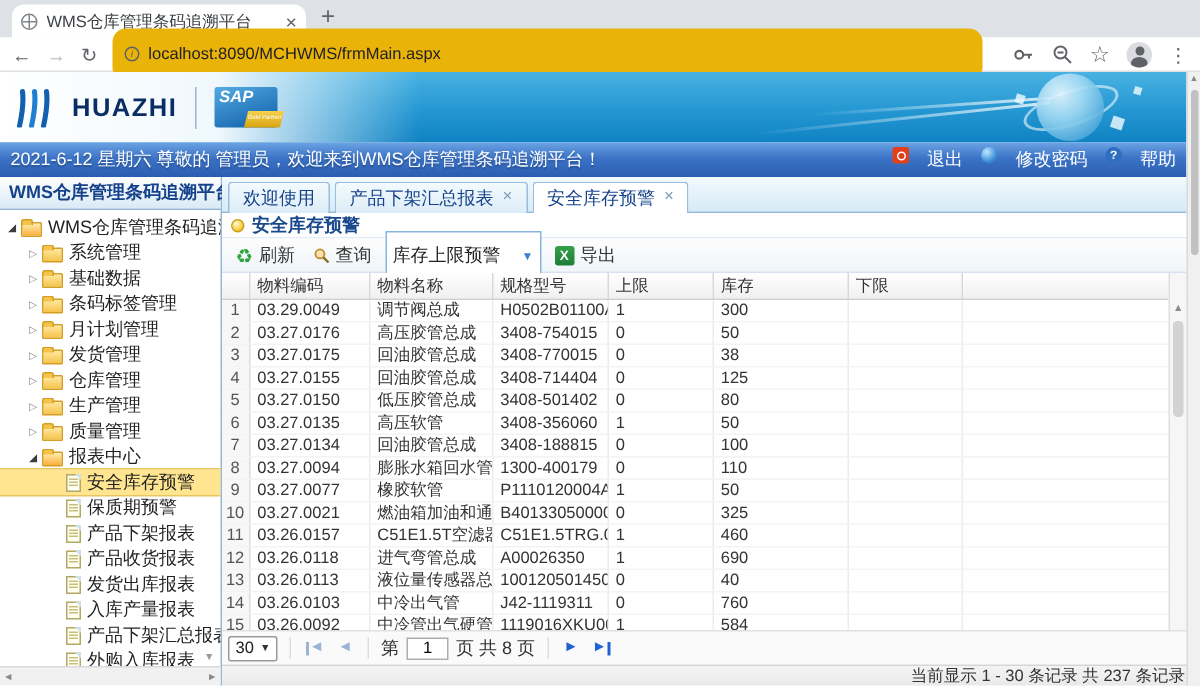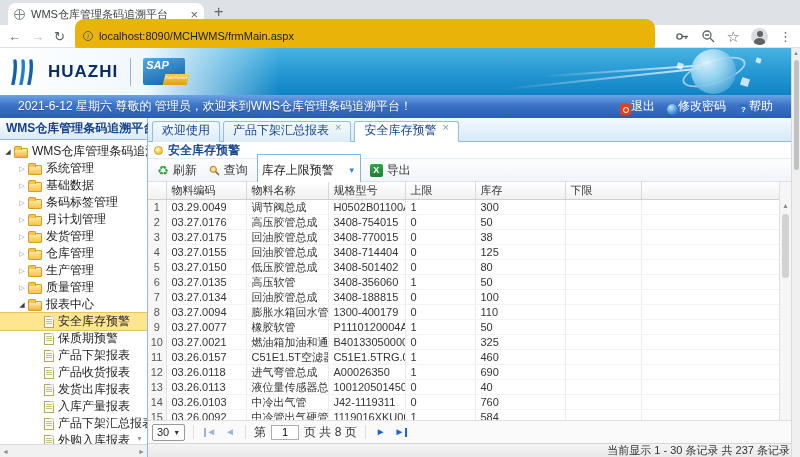--- a/index.html
+++ b/index.html
@@ -46,24 +46,24 @@
   .globe-ring { position:absolute; right:44px; top:12px; width:66px; height:24px; border:2px solid rgba(255,255,255,.55);
     border-radius:50%; transform:rotate(-18deg); }
   .swoosh { position:absolute; right:90px; top:22px; width:160px; height:1.5px;
     background:linear-gradient(90deg,rgba(255,255,255,0),rgba(255,255,255,.8)); transform:rotate(-4deg); }
   .swoosh.s2 { top:30px; width:200px; transform:rotate(-6deg); }
   .cube { position:absolute; width:6px; height:6px; background:#e6f4fc; opacity:.85; transform:rotate(18deg); }
 
   
   .welcome { position:absolute; top:95px; left:0; right:9px; height:23px;
     background:linear-gradient(180deg,#6ba3e4 0%,#3c73c6 45%,#2a5db1 100%);
-    display:flex; align-items:center; color:#fff; padding:0 18px; }
+    display:flex; align-items:center; color:#fff; padding:0 7px; }
   .welcome-msg { font-size:12px; text-shadow:0 1px 1px rgba(0,0,0,.25); }
   .welcome-right { margin-left:auto; display:flex; align-items:center; gap:12px; }
-  .wlink { display:flex; align-items:flex-end; gap:0; cursor:pointer; font-size:12px; }
+  .wlink { display:flex; align-items:flex-start; gap:12px; cursor:pointer; font-size:12px; }
   .ic-logout { width:11px; height:11px; background:#e2401c; border-radius:2px; position:relative; }
   .ic-logout::before { content:''; position:absolute; left:2.5px; top:2.5px; width:4px; height:4px; border:1.5px solid #fff; border-radius:50%; }
   .ic-passwd { width:11px; height:11px; border-radius:50%; background:radial-gradient(circle at 35% 30%,#bfe9ff 0%,#3f90d8 60%,#1b5fae 100%); }
   .ic-help { width:11px; height:11px; border-radius:50%; background:#2f6fc1; color:#fff; font-size:8px; font-weight:bold; text-align:center; line-height:11px; }
 
   
   .main { position:absolute; top:118px; left:0; right:0; bottom:0; display:flex; }
 
   
   .sidebar { width:148px; flex:none; border-right:1px solid #95b8d7; display:flex; flex-direction:column; background:#fff; position:relative; }
@@ -90,22 +90,22 @@
   .tree-scroll-up { position:absolute; right:4px; top:6px; font-size:7px; color:#9a9a9a; }
   .tree-scroll-down { position:absolute; right:4px; bottom:2px; font-size:7px; color:#9a9a9a; }
   .sidebar-hscroll { height:13px; flex:none; background:#f1f1f1; border-top:1px solid #d9d9d9;
     display:flex; align-items:center; justify-content:space-between; padding:0 2px; font-size:7px; color:#8a8a8a; }
 
   
   .content { flex:1; display:flex; flex-direction:column; min-width:0; position:relative; }
   .tabstrip { height:24px; flex:none; background:linear-gradient(180deg,#f2fafe,#d6eaf7);
     border-bottom:1px solid #95b8d7; display:flex; align-items:flex-end; padding-left:4px; gap:3px; }
   .ctab { height:21px; border:1px solid #98bdde; border-bottom:none; border-radius:3px 3px 0 0;
-    background:linear-gradient(180deg,#f3fafd,#dcecf7); display:flex; padding:0 9px; gap:6px;
-    font-size:12px; color:#15428b; cursor:pointer; position:relative; top:1px; }
+    background:linear-gradient(180deg,#f3fafd,#dcecf7); display:flex; align-items:center; padding:0 9px; gap:6px;
+    font-size:12px; color:#15428b; cursor:pointer; position:relative; top:1px;font-family:Liberation Mono, monospace; }
   .ctab.active { background:#fff; }
   .ctab-x { color:#7c96b5; font-size:11px; line-height:1; }
 
   .panel-title { height:17px; flex:none; background:#fff; display:flex; align-items:center; gap:5px; padding:0 6px;
     border-bottom:1px solid #e4edf5; }
   .bulb { width:9px; height:9px; border-radius:50%; background:radial-gradient(circle at 35% 30%,#fffbd0,#f7c735 70%,#dd9c13); border:1px solid #caa21d; }
   .panel-title-text { font-weight:bold; color:#1a4a8d; font-size:12px; }
 
   .toolbar { height:23px; flex:none; background:linear-gradient(180deg,#fdfdfd,#f0f5fa); border-bottom:1px solid #d7e2ec;
     display:flex; align-items:center; padding:0 6px; gap:6px; }

